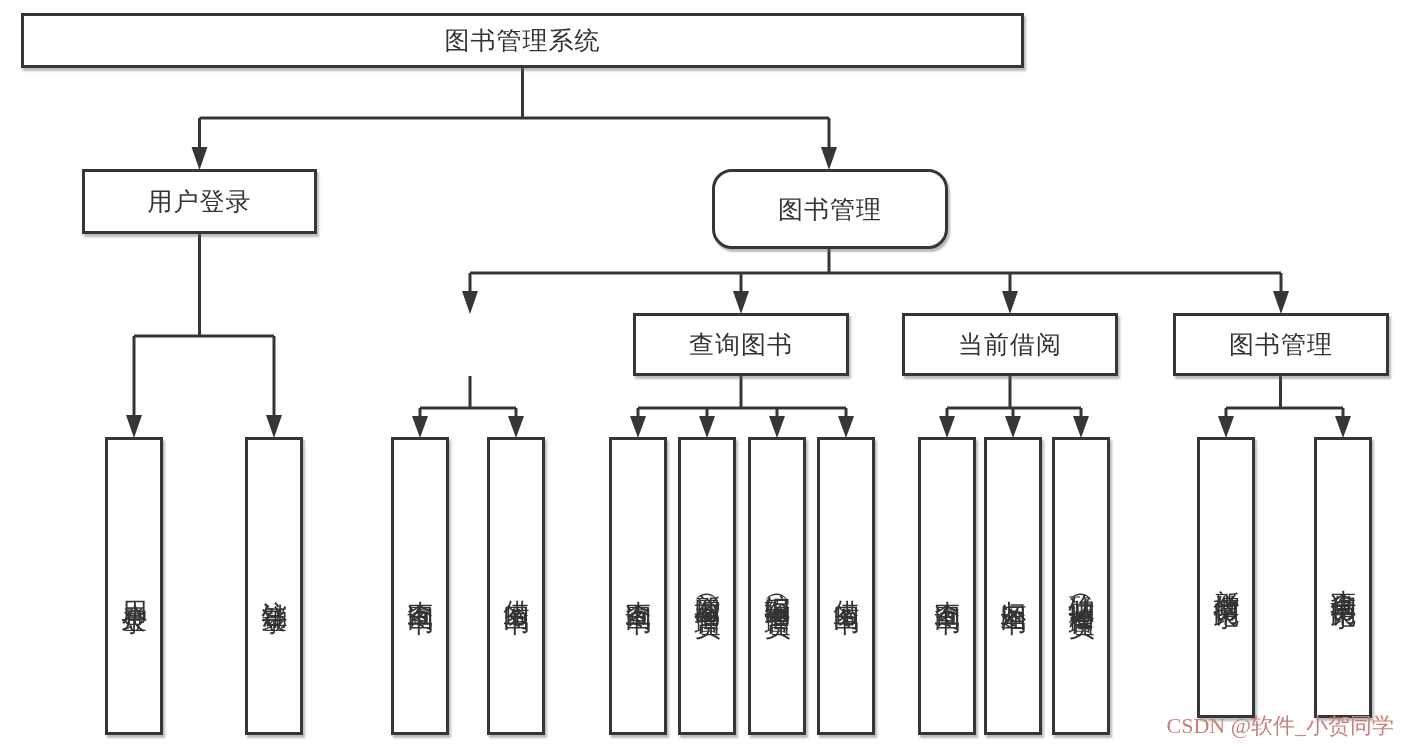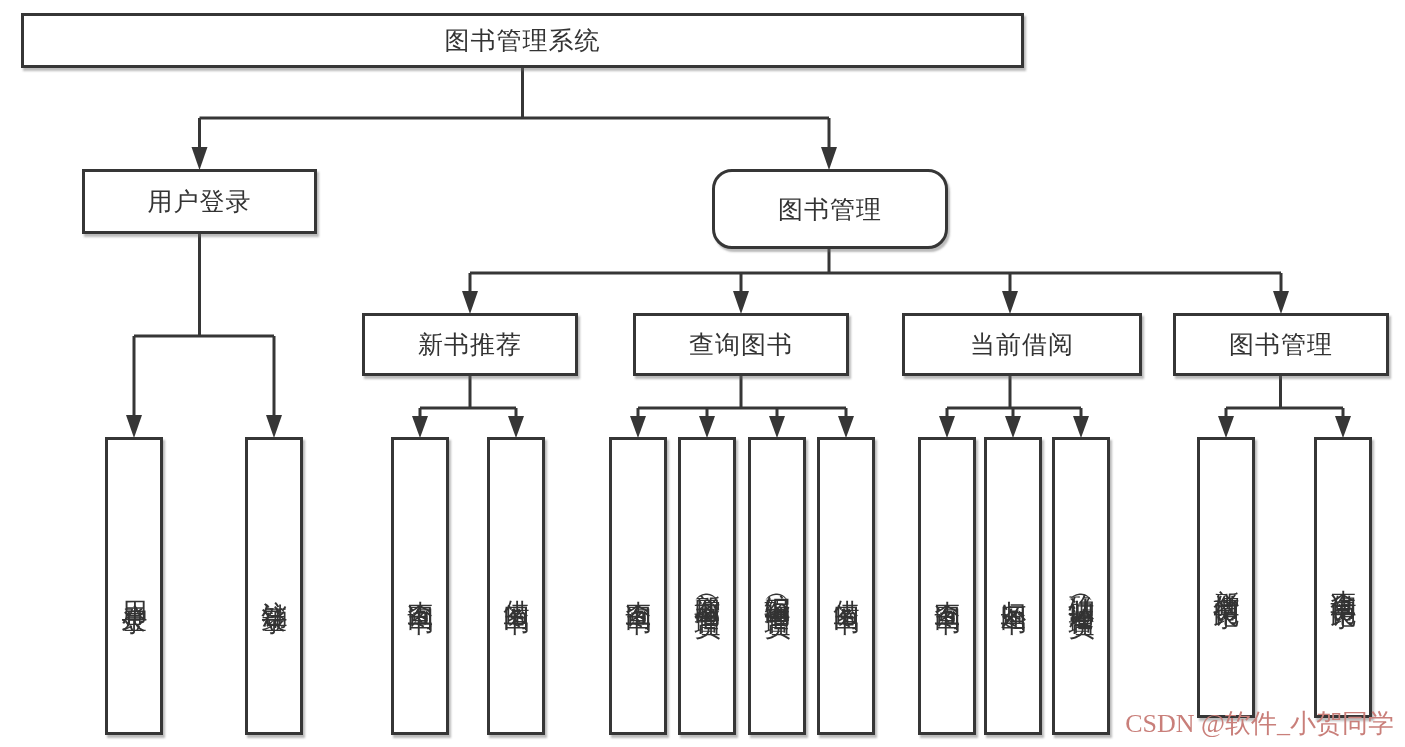--- a/index.html
+++ b/index.html
@@ -36,21 +36,21 @@
   .node-v .lbl{
     writing-mode:vertical-rl;
     text-orientation:mixed;
     font-size:26px;
     letter-spacing:3px;
     line-height:1;
   }
   .watermark{
     position:absolute;
     right:11px;bottom:6px;
-    font-size:26px;
+    font-size:22px;
     color:var(--wm);
     white-space:nowrap;
   }
 </style>
 </head>
 <body>
 
 <div class="canvas">
 
   <svg class="connectors" viewBox="0 0 1405 747" xmlns="http://www.w3.org/2000/svg">
@@ -93,27 +93,24 @@
     <span class="lbl">图书管理系统</span>
   </div>
 
   <div class="node node-h" style="left:82px;top:169px;width:235px;height:65px;">
     <span class="lbl">用户登录</span>
   </div>
   <div class="node node-h" style="left:712px;top:169px;width:236px;height:80px;border-radius:20px;">
     <span class="lbl">图书管理</span>
   </div>
 
-  <div class="node node-h" style="left:362px;top:313px;width:216px;height:63px;">
-    <span class="lbl">新书推荐</span>
-  </div>
   <div class="node node-h" style="left:633px;top:313px;width:216px;height:63px;">
     <span class="lbl">查询图书</span>
   </div>
-  <div class="node node-h" style="left:902px;top:313px;width:240px;height:63px;">
+  <div class="node node-h" style="left:902px;top:313px;width:216px;height:63px;">
     <span class="lbl">当前借阅</span>
   </div>
   <div class="node node-h" style="left:1173px;top:313px;width:216px;height:63px;">
     <span class="lbl">图书管理</span>
   </div>
 
   <div class="node node-v" style="left:105px;top:437px;width:58px;height:298px;">
     <span class="lbl">用户登录</span>
   </div>
   <div class="node node-v" style="left:245px;top:437px;width:58px;height:298px;">

